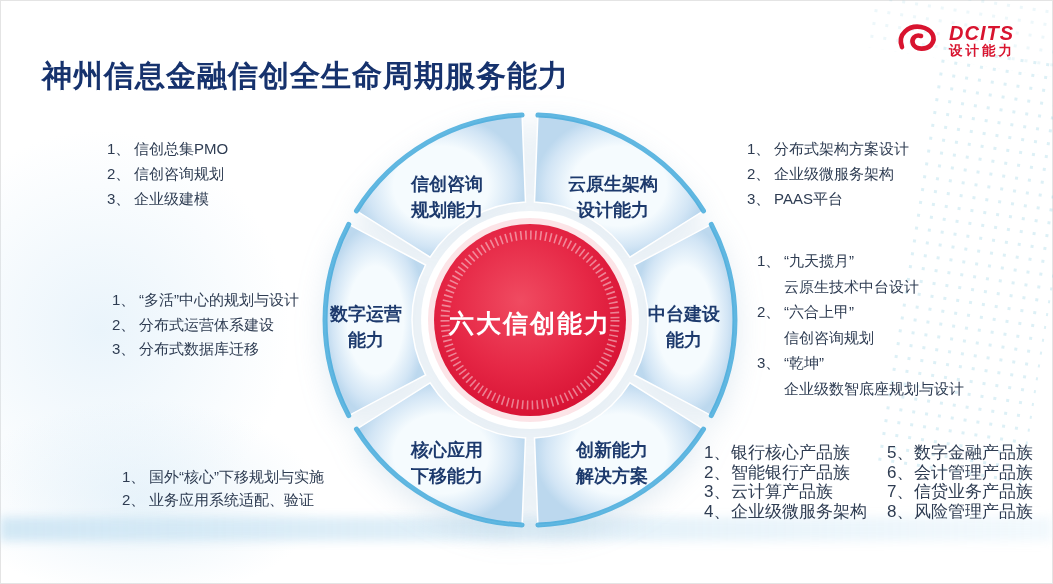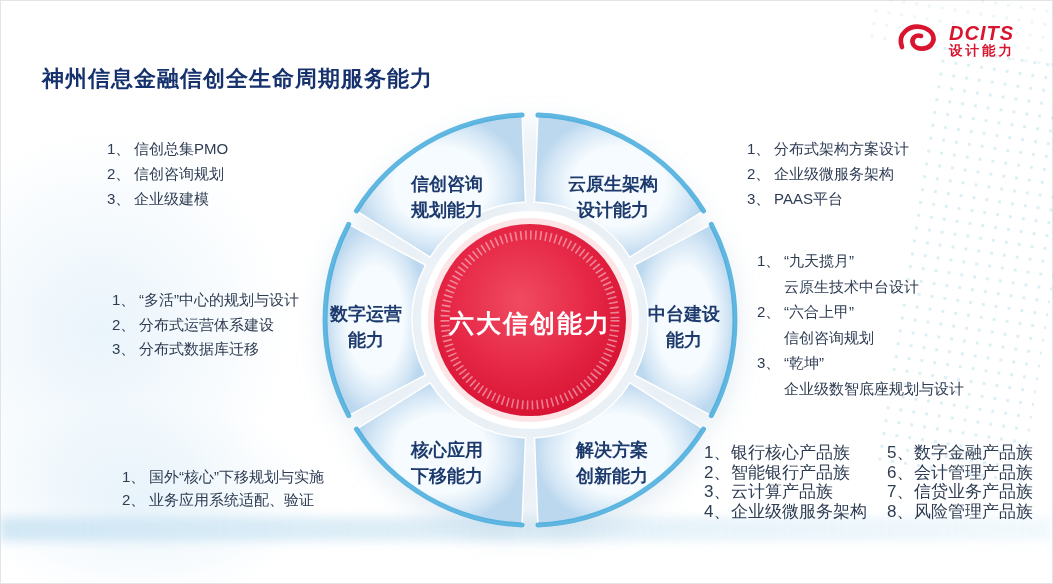--- a/index.html
+++ b/index.html
@@ -9,21 +9,21 @@
   
   .dots{position:absolute;background-image:radial-gradient(rgba(105,190,215,.30) 1.6px,transparent 1.9px);background-size:13px 13px;pointer-events:none;}
   .dots-right{left:905px;top:50px;width:150px;height:430px;transform:rotate(9deg);opacity:.75;}
   .dots-top{left:868px;top:-8px;width:190px;height:70px;transform:rotate(9deg);opacity:.4;}
   .wash{position:absolute;border-radius:50%;pointer-events:none;}
   .wash-left{left:-90px;top:130px;width:380px;height:400px;background:radial-gradient(closest-side,rgba(216,235,248,.55),rgba(216,235,248,0));}
   .wash-bl{left:-40px;top:400px;width:360px;height:200px;background:radial-gradient(closest-side,rgba(210,232,246,.5),rgba(210,232,246,0));}
   .band-bottom{position:absolute;left:0;top:517px;width:1053px;height:24px;background:linear-gradient(90deg,rgba(203,228,243,.85),rgba(219,238,249,.35));filter:blur(5px);pointer-events:none;}
 
   
-  .title{position:absolute;left:42px;top:64px;font-size:22px;font-weight:bold;color:#16326d;letter-spacing:1px;white-space:nowrap;}
+  .title{position:absolute;left:42px;top:56px;font-size:30px;font-weight:bold;color:#16326d;letter-spacing:1px;white-space:nowrap;}
   .logo{position:absolute;right:38px;top:22px;display:flex;align-items:center;gap:8px;}
   .logo-text{display:flex;flex-direction:column;line-height:1.1;}
   .logo-brand{font-size:20px;font-weight:bold;color:#d8142f;letter-spacing:1px;font-style:italic;}
   .logo-company{font-size:13.5px;font-weight:bold;color:#d8142f;letter-spacing:3px;}
 
   
   .wheel{position:absolute;left:320px;top:110px;width:420px;height:420px;filter:drop-shadow(0 10px 14px rgba(100,150,190,.18));}
   .sector-label{position:absolute;width:160px;transform:translate(-50%,-50%);text-align:center;font-size:18px;font-weight:600;color:#1d3a6d;line-height:26px;pointer-events:none;}
   .center-label{position:absolute;left:530px;top:323px;transform:translate(-50%,-50%);font-size:25px;font-weight:bold;color:#ffffff;letter-spacing:2px;white-space:nowrap;pointer-events:none;}
 
@@ -112,22 +112,22 @@
   </div>
   <div class="sector-label" style="left:684px;top:327px;">
     <div>中台建设</div>
     <div>能力</div>
   </div>
   <div class="sector-label" style="left:447px;top:463px;">
     <div>核心应用</div>
     <div>下移能力</div>
   </div>
   <div class="sector-label" style="left:612px;top:463px;">
+    <div>创新能力</div>
     <div>解决方案</div>
-    <div>创新能力</div>
   </div>
 
   <div class="center-label">六大信创能力</div>
 
   <div class="list" style="left:107px;top:136px;">
     <div class="row"><span class="num">1、</span><span class="txt">信创总集PMO</span></div>
     <div class="row"><span class="num">2、</span><span class="txt">信创咨询规划</span></div>
     <div class="row"><span class="num">3、</span><span class="txt">企业级建模</span></div>
   </div>
 

